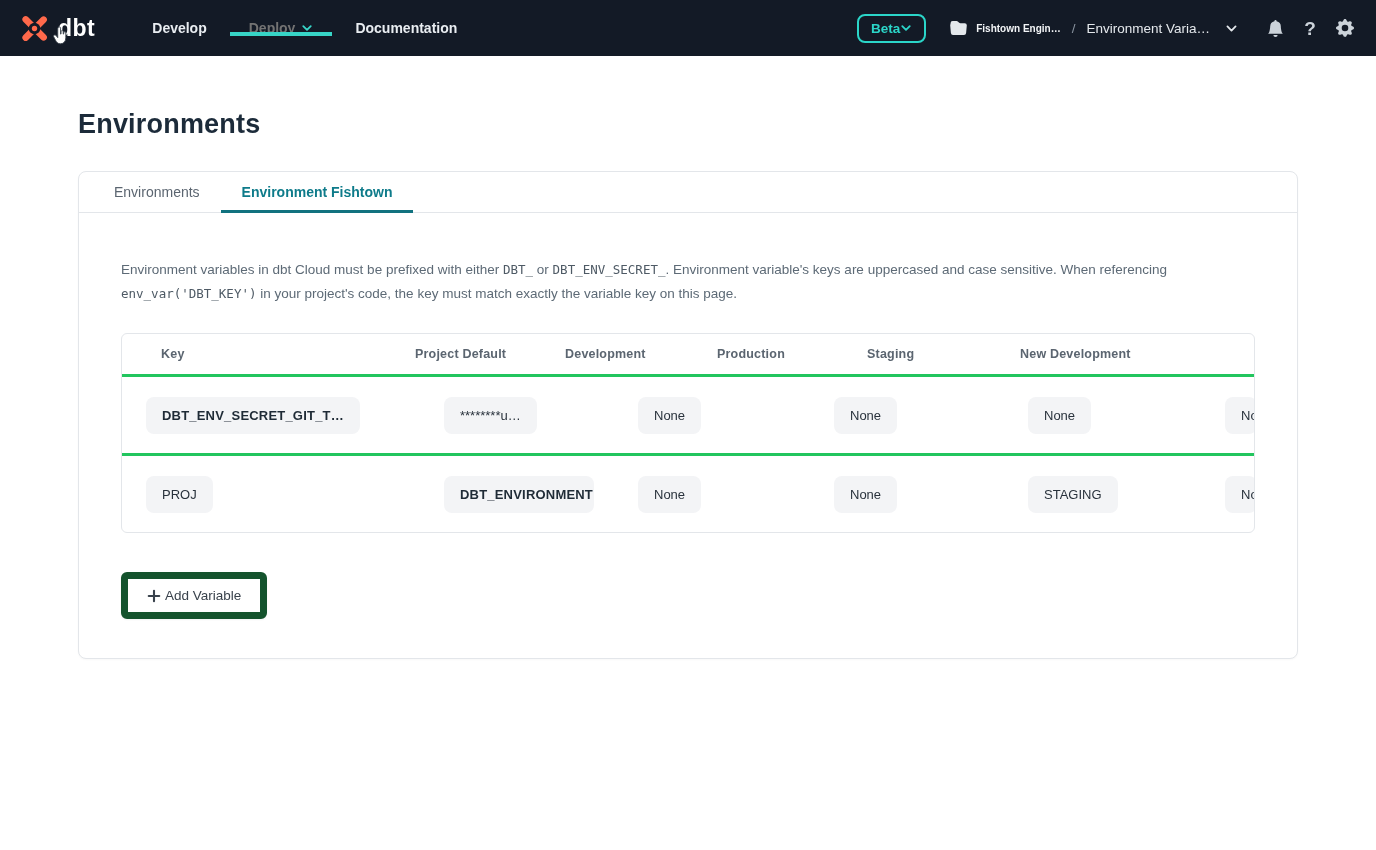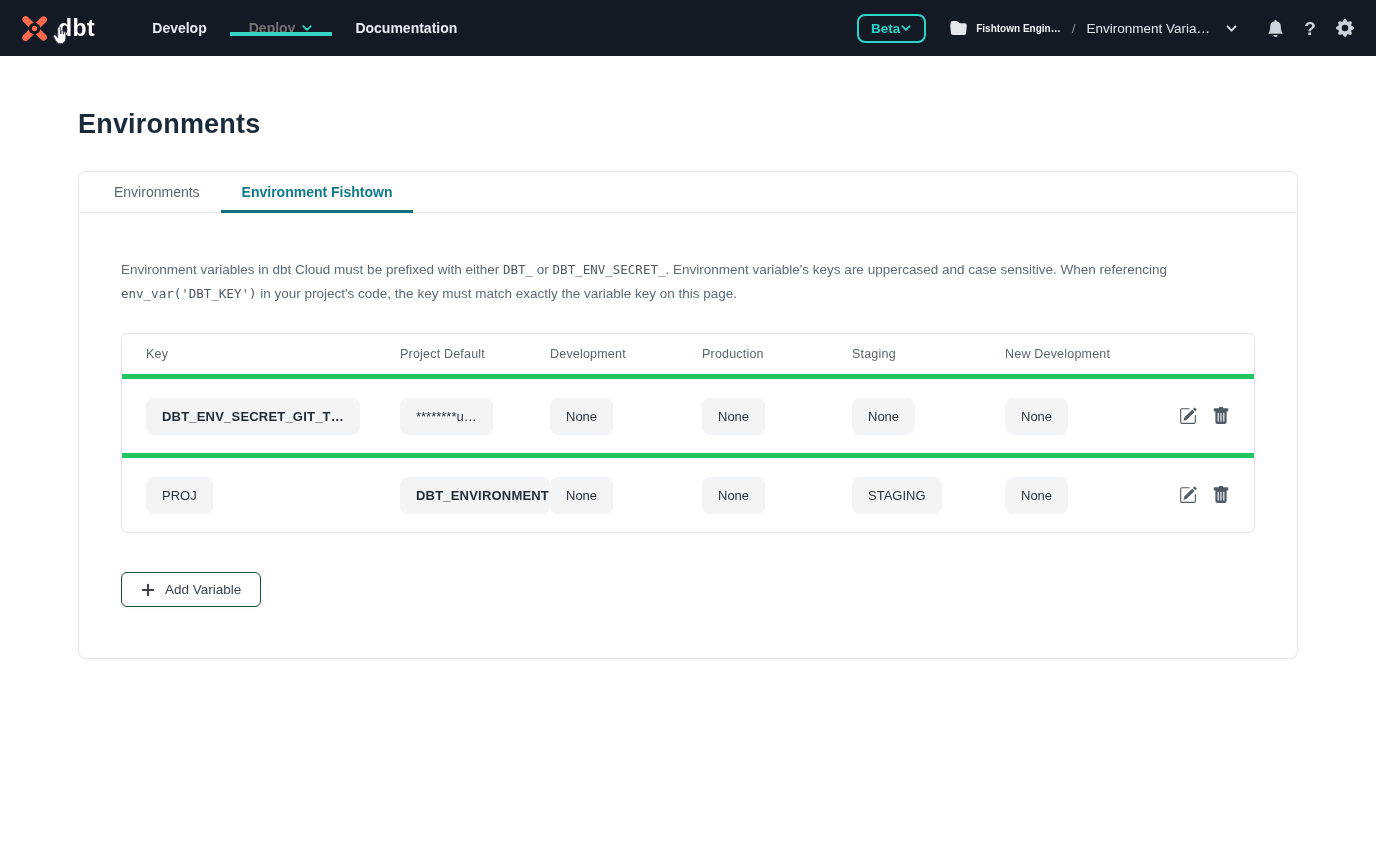--- a/index.html
+++ b/index.html
@@ -61,35 +61,35 @@
   .desc { font-size:13.5px; line-height:24px; color:#5d6a76; max-width:1100px; }
   .desc .code { font-family:"DejaVu Sans Mono", monospace; font-size:12.5px; color:#4e5a65; }
 
   
   .var-table { margin-top:27px; border:1px solid #e3e6ea; border-radius:6px; overflow:hidden; }
   .t-head, .t-row {
     display:grid; grid-template-columns:254px 150px 152px 150px 153px 1fr 76px;
     align-items:center; padding:0 24px;
   }
   .t-head { height:40px; }
-  .t-head .th { font-size:12.5px; font-weight:400; color:#5b6570; letter-spacing:0.2px; }
-  .t-row { height:79px; border-top:5px solid #22c55e; }
+  .t-head .th { font-size:12.5px; font-weight:700; color:#5b6570; letter-spacing:0.2px;margin-left:15px; }
+  .t-row { height:79px; border-top:3px solid #22c55e;gap:44px; }
   .pill {
     display:inline-block; background:#f3f4f6; border-radius:8px; padding:11px 16px;
     font-size:13px; color:#29323c; max-width:100%; white-space:nowrap;
   }
   .pill.key { font-weight:700; color:#1f2b36; letter-spacing:0.2px; }
   .cell { min-width:0; }
   .actions { display:flex; align-items:center; justify-content:flex-end; gap:15px; }
   .action-icon { width:18px; height:18px; color:#4e5a65; cursor:pointer; }
 
   
   .add-btn {
-    margin-top:39px; display:inline-flex; align-items:center; gap:10px;
-    background:#ffffff; border:1px solid #14532d; border-radius:6px;
+    margin-top:39px; display:inline-flex; align-items:center; gap:4px;
+    background:#ffffff; border:7px solid #14532d; border-radius:6px;
     padding:9px 19px; font-size:13.5px; color:#39424c; cursor:pointer;
     box-shadow:0 1px 2px rgba(20,30,40,0.05); font-family:"Liberation Sans", sans-serif;
   }
   .add-btn .plus-ic { width:14px; height:14px; color:#39424c; }
 </style>
 </head>
 <body>
 
 <nav class="topnav">
   <div class="logo-wrap">

